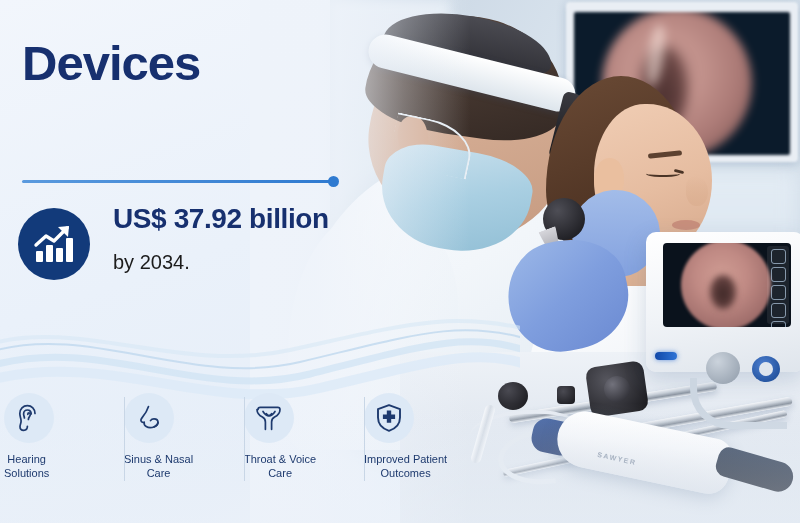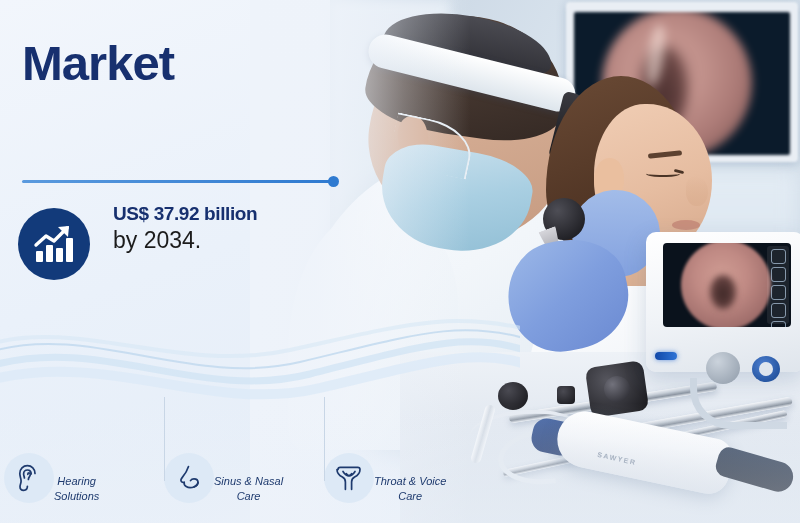--- a/index.html
+++ b/index.html
@@ -206,26 +206,26 @@
     font-size:49px;line-height:.96;font-weight:bold;color:#17306f;letter-spacing:-1px;}
   .divider{position:absolute;left:22px;top:180px;width:312px;height:3px;
     background:linear-gradient(90deg,#5a9ade,#2f7ad0);border-radius:2px;}
   .divider-dot{position:absolute;left:328px;top:176px;width:11px;height:11px;border-radius:50%;
     background:#2f7ad0;}
 
   .stat-icon{position:absolute;left:18px;top:208px;width:72px;height:72px;border-radius:50%;
     background:#123a7a;display:flex;align-items:center;justify-content:center;}
   .stat-text{position:absolute;left:113px;top:200px;width:270px;}
   .stat-lead{font-size:17px;line-height:1.25;color:#1c1c1c;}
-  .stat-big{font-size:19px;font-weight:bold;color:#17306f;letter-spacing:-.4px;margin-top:4px;line-height:1.1;}
-  .stat-tail{font-size:23px;color:#1c1c1c;margin-top:2px;}
+  .stat-big{font-size:28px;font-weight:bold;color:#17306f;letter-spacing:-.4px;margin-top:4px;line-height:1.1;}
+  .stat-tail{font-size:20px;color:#1c1c1c;margin-top:16px;}
 
   
   .features{position:absolute;left:4px;top:393px;width:480px;height:110px;display:flex;}
-  .feature{position:relative;flex:1;display:flex;flex-direction:row;align-items:flex-end;font-style:italic;}
+  .feature{position:relative;flex:1;display:flex;flex-direction:column;align-items:flex-start;}
   .feature + .feature:before{content:"";position:absolute;left:0;top:4px;width:1px;height:84px;
     background:#c8d6e6;}
   .f-circle{width:50px;height:50px;border-radius:50%;background:#dde9f6;
     display:flex;align-items:center;justify-content:center;}
   .f-label{margin-top:9px;font-size:11px;line-height:1.3;text-align:center;color:#1e3a6e;}
 </style>
 </head>
 <body>
 
 <div class="banner">
@@ -316,21 +316,21 @@
       <path d="M-10 52 C 90 22, 190 88, 300 62 S 460 18, 530 40" fill="none" stroke="#c2d9ef" stroke-width="2" opacity=".85"></path>
       <path d="M-10 66 C 100 34, 200 102, 310 74 S 470 30, 530 52" fill="none" stroke="#cfe2f3" stroke-width="7" opacity=".7"></path>
       <path d="M-10 80 C 110 50, 210 114, 320 88 S 480 46, 530 66" fill="none" stroke="#dceaf7" stroke-width="10" opacity=".8"></path>
       <path d="M-10 44 C 80 18, 180 74, 290 50 S 450 10, 530 30" fill="none" stroke="#d7e7f5" stroke-width="4" opacity=".6"></path>
     </svg>
   </div>
 
   <div class="content">
 
     <div class="title">
-      <div>Market</div>
+      <div>Devices</div>
     </div>
 
     <div class="divider"></div>
     <div class="divider-dot"></div>
 
     <div class="stat-icon">
       <svg width="42" height="40" viewBox="0 0 42 40">
         <rect x="3" y="27" width="7" height="11" rx="1" fill="#ffffff"></rect>
         <rect x="13" y="21" width="7" height="17" rx="1" fill="#ffffff"></rect>
         <rect x="23" y="24" width="7" height="14" rx="1" fill="#ffffff"></rect>
@@ -375,15 +375,24 @@
         <svg width="30" height="30" viewBox="0 0 30 30" fill="none" stroke="#1e3a6e" stroke-width="1.7" stroke-linecap="round" stroke-linejoin="round">
           <path d="M4 6.5c0-1.3 1-2.2 2.3-2.2h17.4c1.3 0 2.3.9 2.3 2.2 0 3.4-2.4 6-5.4 7.6-2 1.1-3 2.6-3 4.8v7.4M11.4 26.3v-7.4c0-2.2-1-3.7-3-4.8C5.4 12.5 3 9.9 3 6.5"></path>
           <path d="M9 8.5c1.6 2.6 3.6 4.3 6 4.3s4.4-1.7 6-4.3"></path>
           <path d="M12.2 10.6c.9 1.2 1.8 1.9 2.8 1.9s1.9-.7 2.8-1.9"></path>
         </svg>
       </div>
       <div class="f-label">Throat &amp; Voice<br>Care</div>
     </div>
 
 
+    <div class="feature">
+      <div class="f-circle">
+        <svg width="28" height="30" viewBox="0 0 28 30">
+          <path d="M14 2.2 25 6.1v8.3c0 6.3-4.3 11.1-11 13.4-6.7-2.3-11-7.1-11-13.4V6.1z" fill="none" stroke="#1e3a6e" stroke-width="1.9" stroke-linejoin="round"></path>
+          <path d="M11.8 7.6h4.4v3.9h3.9v4.4h-3.9v3.9h-4.4v-3.9H7.9v-4.4h3.9z" fill="#1e3a6e"></path>
+        </svg>
+      </div>
+      <div class="f-label">Improved Patient<br>Outcomes</div>
+    </div>
 
   </div>
 </div>
 
 </body></html>

